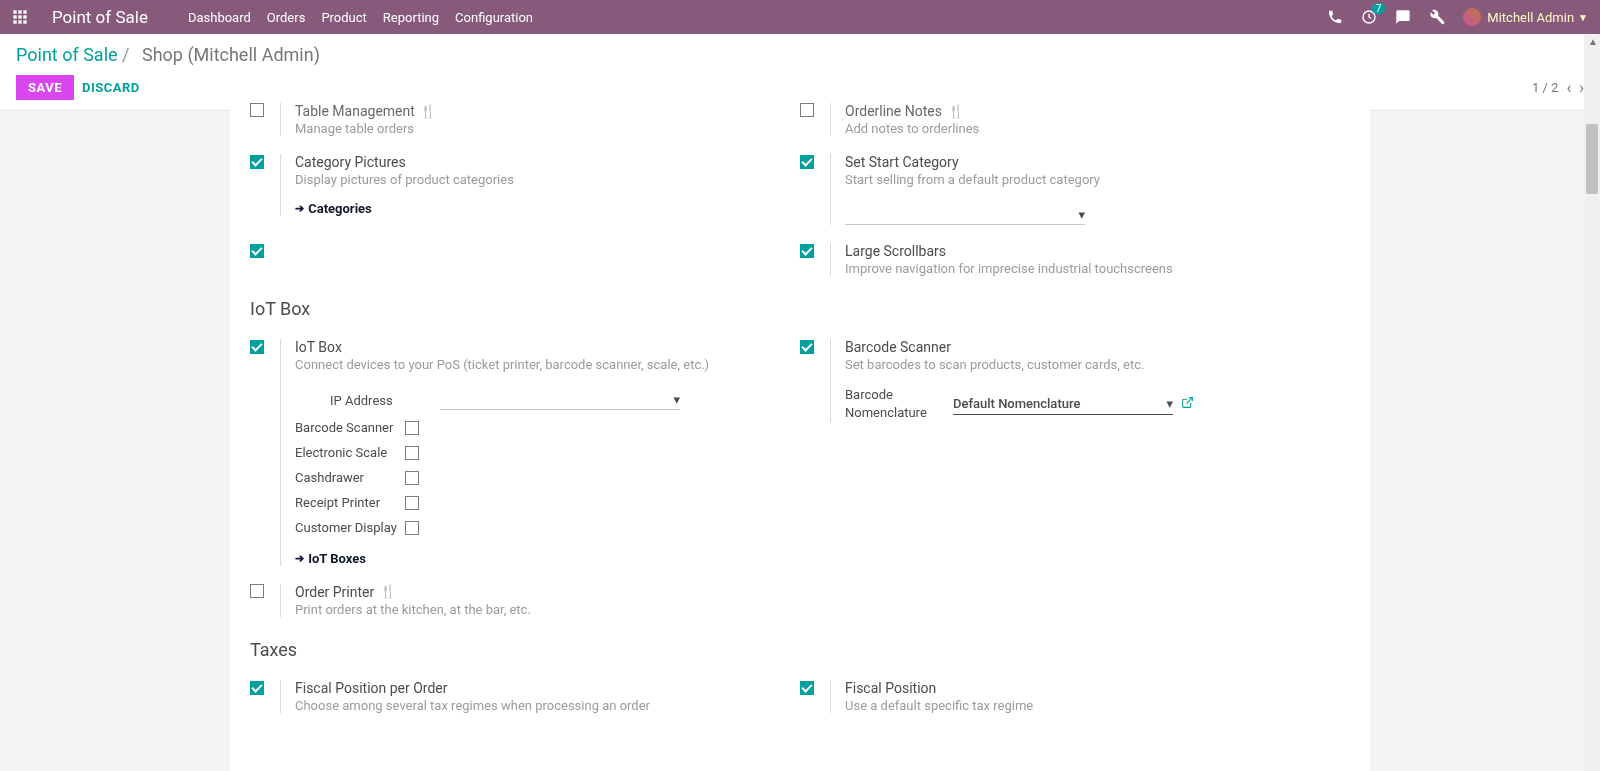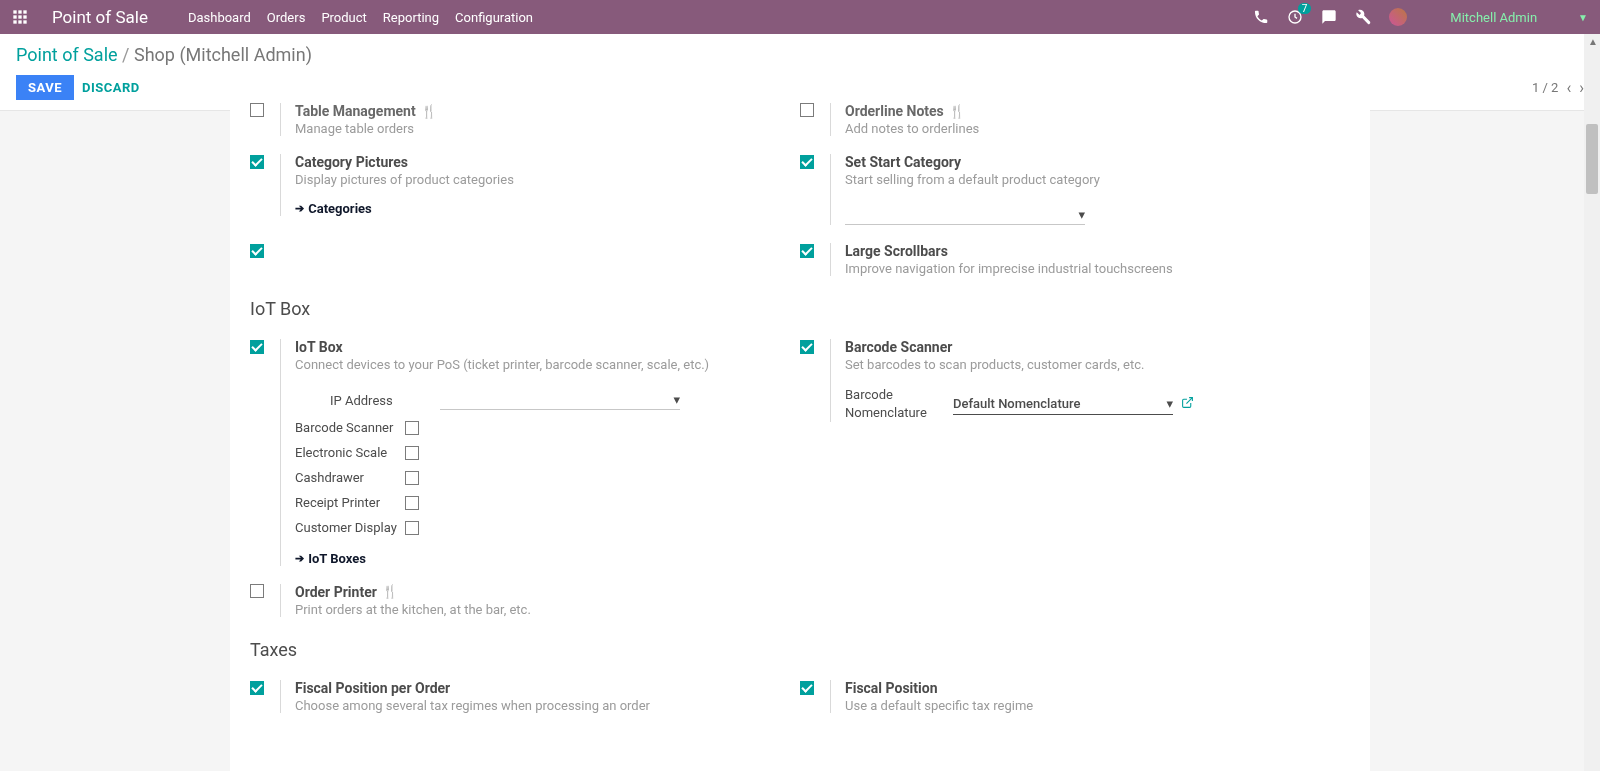--- a/index.html
+++ b/index.html
@@ -7,43 +7,43 @@
 .topbar { background: #875a7b; height: 34px; display: flex; align-items: center; padding: 0 12px; color: #fff; }
 .apps-icon { width: 16px; height: 16px; margin-right: 24px; cursor: pointer; }
 .brand { font-size: 17px; font-weight: 400; margin-right: 40px; }
 .navmenu { display: flex; gap: 16px; flex: 1; }
 .navmenu a { color: #fff; text-decoration: none; font-size: 13px; cursor: pointer; }
 .topright { display: flex; align-items: center; gap: 18px; }
 .topright svg { width: 16px; height: 16px; fill: #fff; cursor: pointer; }
 .clock-badge { position: relative; display: inline-flex; align-items: center; }
 .badge { background: #00a09d; color: #fff; font-size: 10px; border-radius: 8px; padding: 0 4px; position: absolute; top: -6px; right: -8px; }
 .avatar { width: 18px; height: 18px; border-radius: 50%; background: linear-gradient(45deg,#c59,#b74); display: inline-block; margin-right: 6px; }
-.user { display: flex; align-items: center; color: #86efac; font-size: 13px; cursor: pointer; gap: 37px; }
+.user { display: flex; align-items: center; color: #fef9c3; font-size: 13px; cursor: pointer; }
 .actionbar { background: #fff; border-bottom: 1px solid #e6e6e6; padding: 10px 16px; }
 .breadcrumb { font-size: 18px; }
 .breadcrumb a { color: #00a09d; text-decoration: none; cursor: pointer; }
 .breadcrumb .sep { color: #999; }
-.breadcrumb .cur { color: #777; }
+.breadcrumb .cur { color: #777; margin-left: 8px; }
 .actionrow { display: flex; align-items: center; justify-content: space-between; margin-top: 10px; }
 .btns { display: flex; gap: 8px; align-items: center; }
-.btn-save { background: #3b82f6; color: #fff; border: none; padding: 5px 12px; font-size: 13px; font-weight: 700; letter-spacing: 0.5px; cursor: pointer; }
+.btn-save { background: #d946ef; color: #fff; border: none; padding: 5px 12px; font-size: 13px; font-weight: 700; letter-spacing: 0.5px; cursor: pointer; }
 .btn-discard { background: none; border: none; color: #00a09d; font-size: 13px; font-weight: 700; letter-spacing: 0.5px; cursor: pointer; }
 .pager { display: flex; align-items: center; gap: 8px; color: #777; }
 .pager-arw { cursor: pointer; font-size: 16px; color: #777; }
 .content { max-width: 1140px; margin: 0 auto; background: #fff; min-height: calc(100vh - 96px); padding: 0 20px; position: relative; }
 .two-col { display: flex; flex-wrap: wrap; }
 .col { width: 50%; padding-right: 20px; }
 .setting { display: flex; margin-bottom: 14px; padding-top: 4px; }
 .chkcol { width: 30px; flex-shrink: 0; }
 .chk { width: 14px; height: 14px; border: 1px solid #7b7b7b; background: #fff; cursor: pointer; display: inline-flex; align-items: center; justify-content: center; }
 .chk.on { background: #00a09d; border-color: #00a09d; }
 .chk.on::after { content: ""; width: 4px; height: 8px; border: solid #fff; border-width: 0 2px 2px 0; transform: rotate(45deg); margin-top: -2px; }
 .body { border-left: 1px solid #d9d9d9; padding-left: 14px; flex: 1; }
 .title-row { display: flex; align-items: center; gap: 6px; }
-.title { font-size: 14px; font-weight: 700; color: #4c4c4c; }
+.title { font-size: 14px; font-weight: 400; color: #4c4c4c; }
 .desc { color: #9b9b9b; font-size: 13px; margin-top: 2px; }
 .link-action { color: #0f172a; font-size: 13px; font-weight: 700; display: inline-flex; align-items: center; gap: 4px; margin-top: 14px; cursor: pointer; }
 .link-action::before { content: "➔"; font-size: 11px; }
 .section-head { font-size: 18px; color: #4c4c4c; margin: 8px 0 16px 0; font-weight: 400; }
 .fieldrow { display: flex; align-items: center; margin-top: 8px; }
 .fieldlabel { width: 110px; font-size: 13px; color: #4c4c4c; margin-left: 35px; }
 .fieldinput { flex: 1; border: none; border-bottom: 1px solid #c7c7c7; background: transparent; padding: 2px 0; font-size: 13px; max-width: 240px; position: relative; }
 .fieldinput .drop { position: absolute; right: 0; top: 2px; cursor: pointer; }
 .smallchk-row { display: flex; align-items: center; margin-top: 10px; }
 .smallchk-row .lbl { width: 110px; font-size: 13px; color: #4c4c4c; }

